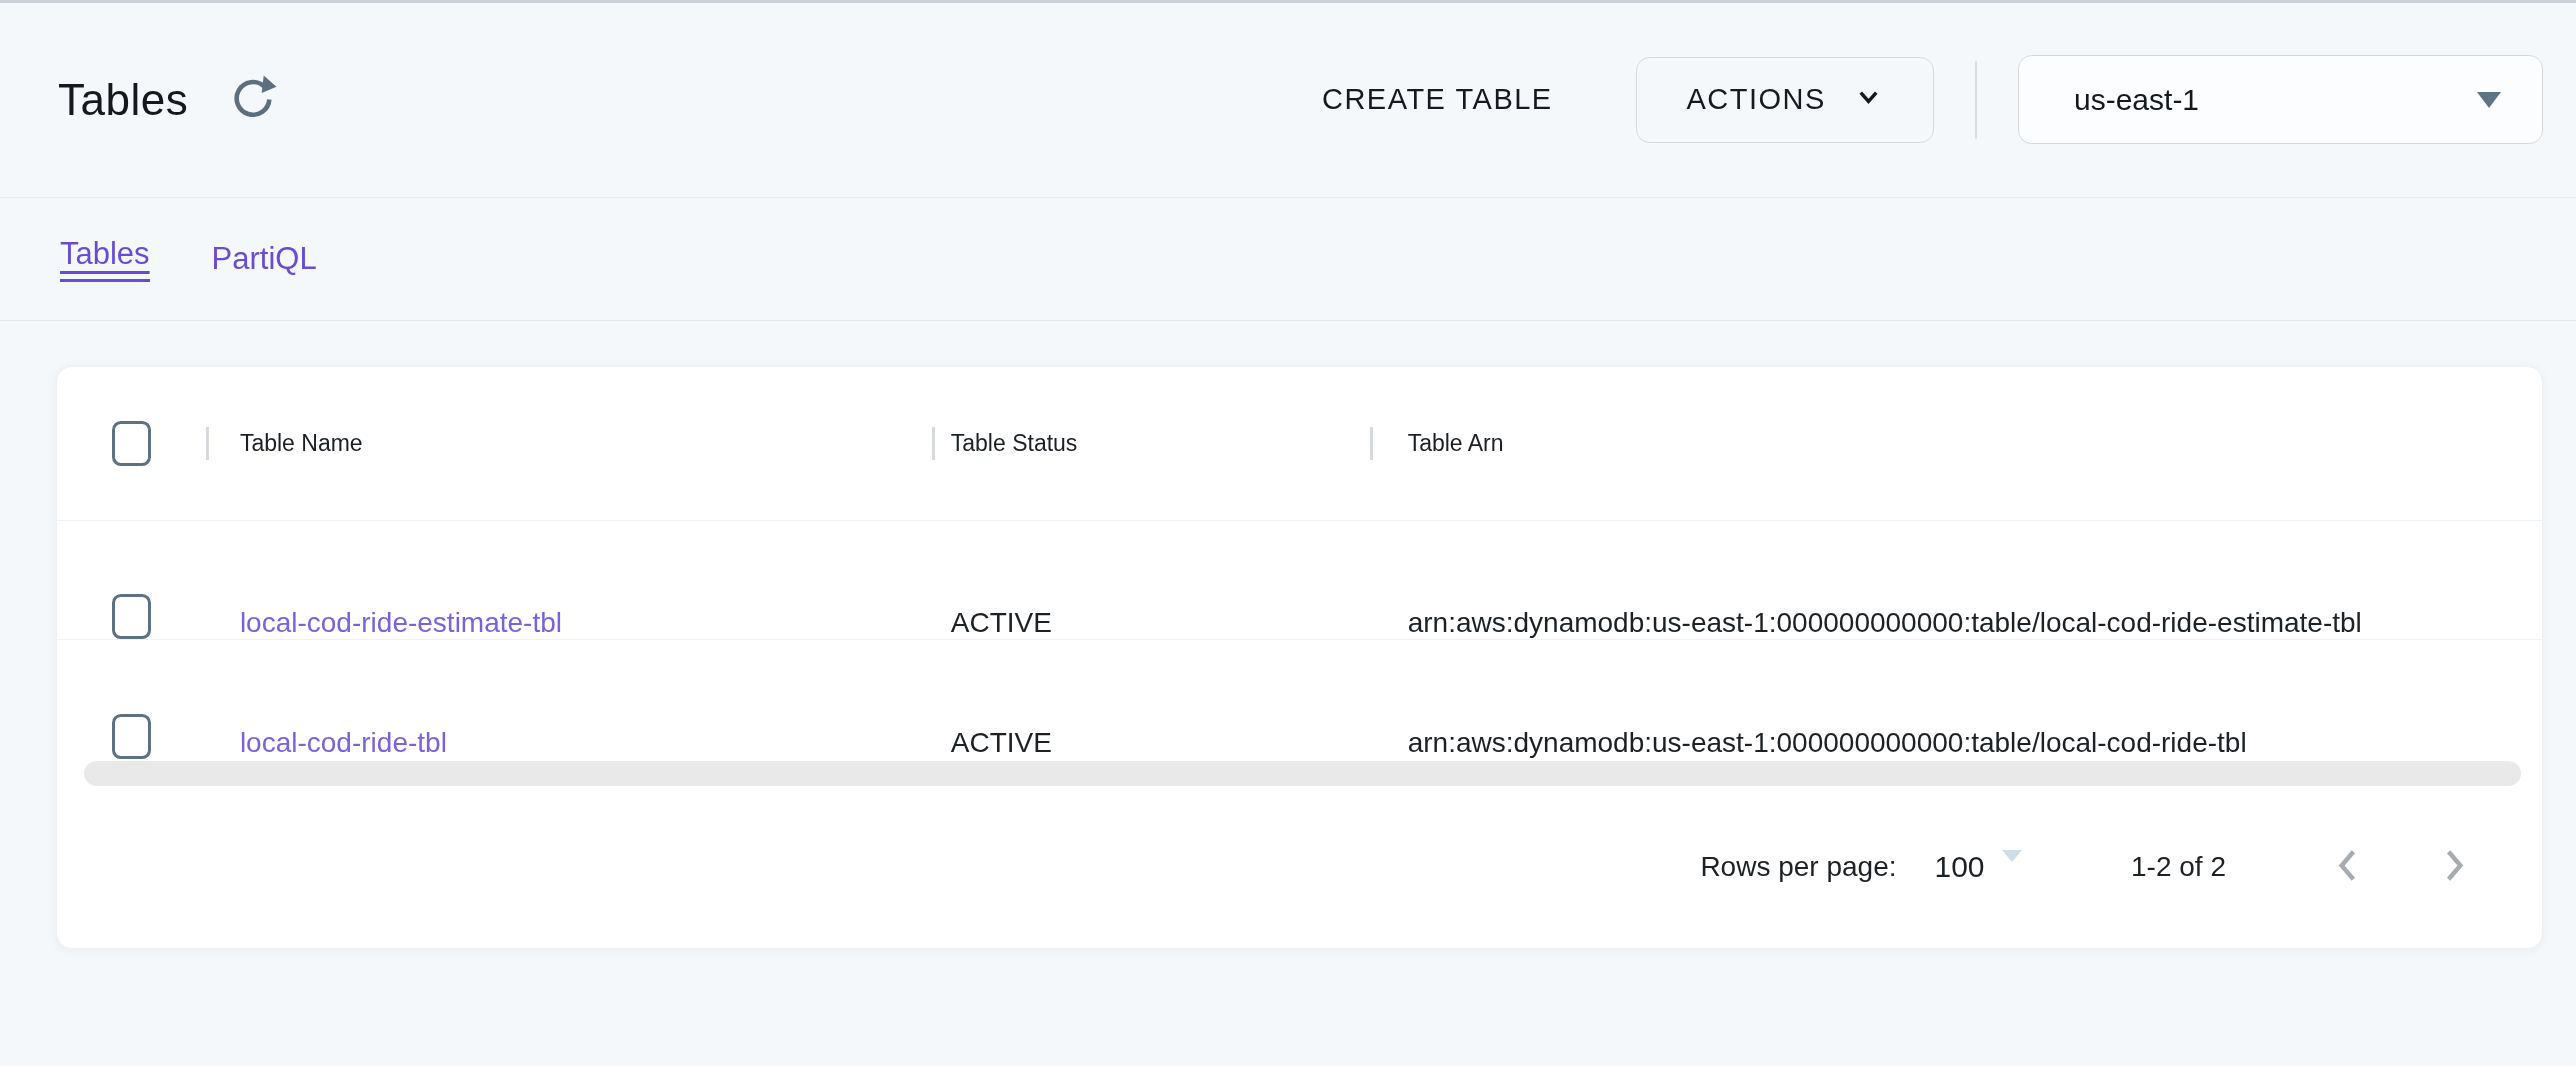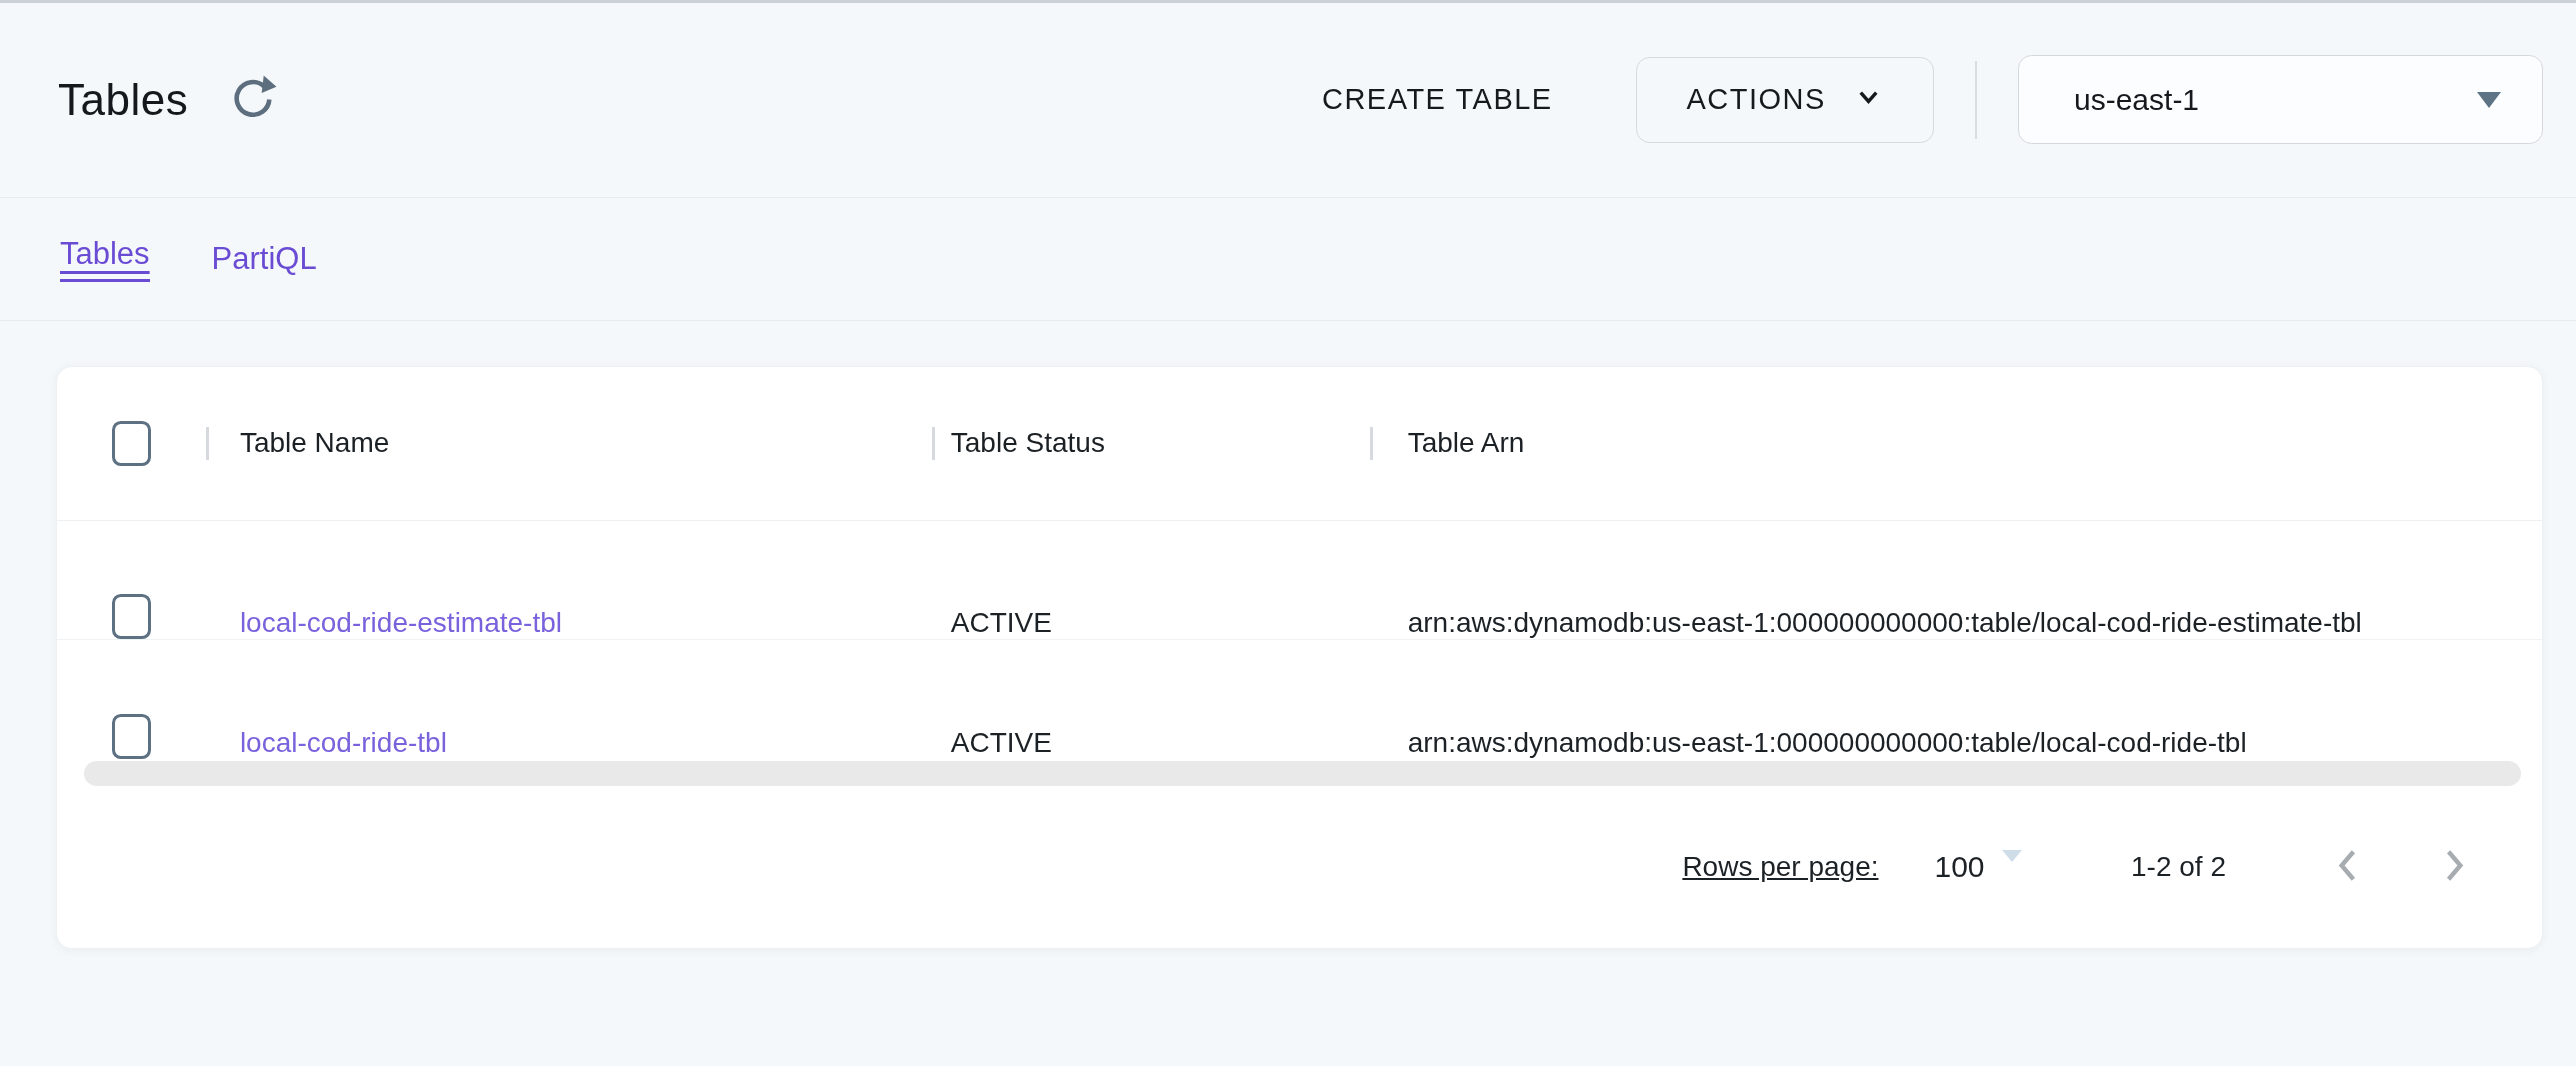--- a/index.html
+++ b/index.html
@@ -62,21 +62,21 @@
   }
 
   
   .card {
     width:2487px; margin:45px 0 0 56px; background:#ffffff;
     border:1px solid #eef1f4; border-radius:15.6px;
     box-shadow:0 1.9px 9.7px rgba(20,35,50,.05); overflow:hidden;
   }
   .grid-header {
     height:154px; display:flex; align-items:center;
-    border-bottom:1px solid #eef1f4; font-size:28px; font-weight:500; color:#1b2025;
+    border-bottom:1px solid #eef1f4; font-size:23px; font-weight:500; color:#1b2025;
   }
   .grid-row {
     height:119px; display:flex; align-items:flex-end;
     font-size:28px; color:#1c2126; border-bottom:1px solid #f0f3f5;
   }
   .grid-row.last { border-bottom:none; }
   .col-check { width:149px; flex:none; display:flex; align-items:center; justify-content:center; }
   .checkbox {
     width:39px; height:45px; border:3.9px solid #5d7183; border-radius:8.8px;
     background:#ffffff; cursor:pointer;
@@ -91,21 +91,21 @@
   .hscrollbar {
     height:25px; width:2437px; margin:1.9px 0 0 27px;
     background:#e9e9ea; border-radius:12.7px; cursor:pointer;
   }
 
   
   .pagination {
     height:162px; display:flex; align-items:center; justify-content:flex-end;
     padding-right:60px; font-size:28px; color:#1c2126;
   }
-  .rpp-label { margin-right:56px;text-decoration:underline; }
+  .rpp-label { margin-right:38px; }
   .rpp-select { display:flex; align-items:flex-start; cursor:pointer; margin-right:109px; }
   .rpp-value { font-size:30px; }
   .caret-small {
     width:0; height:0; margin-left:17.5px;
     border-left:10.7px solid transparent; border-right:10.7px solid transparent;
     border-top:12.7px solid #cfdde8;
   }
   .range-label { margin-right:93px; }
   .page-btn {
     width:58px; height:58px; background:none; border:none; cursor:pointer;

